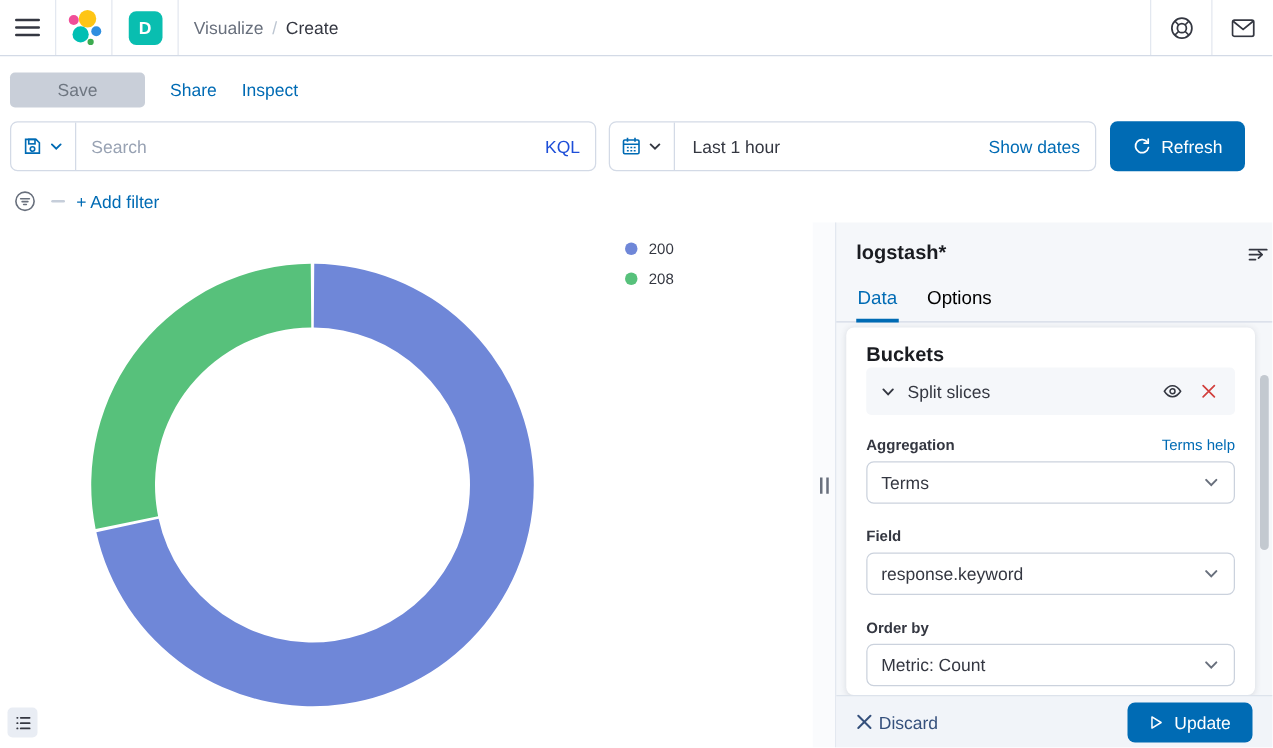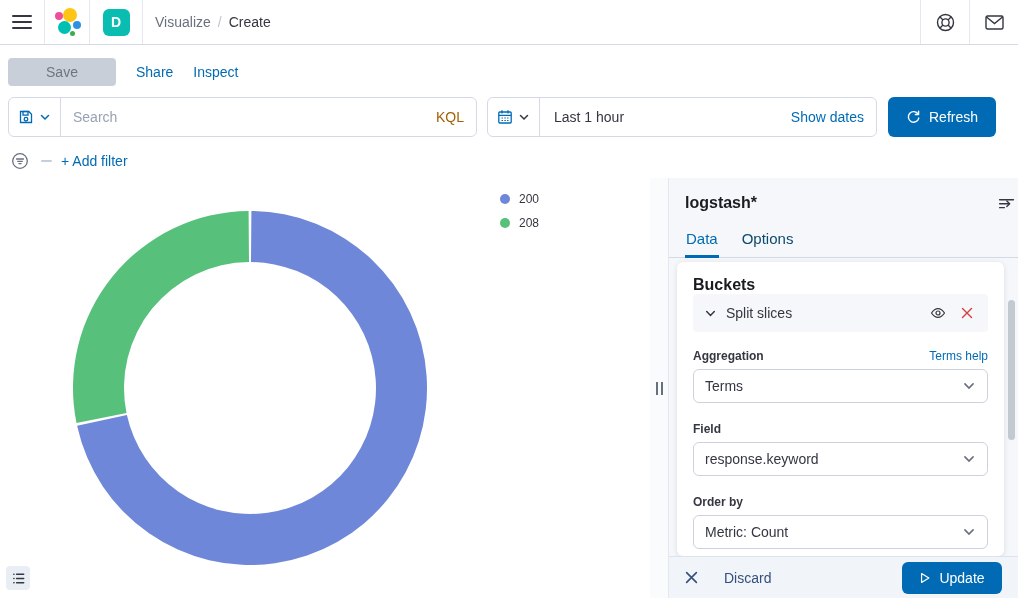--- a/index.html
+++ b/index.html
@@ -33,21 +33,21 @@
   .bar-link{color:#006BB4;font-size:14px;font-weight:500;text-decoration:none;cursor:pointer}
   .actionbar .bar-link{margin-left:20px}
 
   
   .querybar{display:flex;align-items:center;margin:10px 8px 0 8px;height:40px}
   .group{display:flex;align-items:center;height:40px;border:1px solid #D3DAE6;border-radius:6px;background:#fff}
   .query-input-group{width:469px}
   .icon-drop-btn{height:38px;display:flex;align-items:center;justify-content:center;gap:5px;padding:0 9px;border-right:1px solid #D3DAE6}
   .query-input-group input{flex:1;min-width:0;border:none;outline:none;padding:0 12px;font-size:14px;color:#343741;background:transparent}
   .query-input-group input::placeholder{color:#98A2B3}
-  .kql{padding-right:12px;color:#a16207;font-size:14px;cursor:pointer}
+  .kql{padding-right:12px;color:#1d4ed8;font-size:14px;cursor:pointer}
   .datepicker-group{width:390px;margin-left:10px}
   .time-value{flex:1;padding-left:14px;font-size:14px;color:#343741;cursor:pointer}
   .show-dates{padding-right:12px;font-size:14px;color:#006BB4;white-space:nowrap;cursor:pointer;text-decoration:none}
   .refresh-btn{margin-left:11px;width:108px;height:40px;border-radius:6px;background:#006BB4;color:#fff;font-size:14px;display:flex;align-items:center;justify-content:center;gap:8px}
 
   
   .filterbar{display:flex;align-items:center;gap:6px;margin:12px 8px 0 8px;height:24px}
   .filter-btn{width:24px;height:24px;display:flex;align-items:center;justify-content:center}
   .filter-dash{width:11px;height:2px;border-radius:1px;background:#C6CEDA;margin:0 3px}
   .add-filter{font-size:14px;color:#006BB4;text-decoration:none;cursor:pointer}
@@ -62,36 +62,36 @@
   .legend-toggle{position:absolute;left:6px;bottom:8px;width:24px;height:24px;border-radius:4px;background:#E9EDF4;display:flex;align-items:center;justify-content:center}
   .resizer{width:18px;height:100%;background:#FAFBFD;display:flex;align-items:center;justify-content:center;gap:3px;cursor:col-resize}
   .grip{width:2px;height:13px;background:#69707D}
 
   
   .sidebar{flex:1;position:relative;background:#F5F7FA;border-left:1px solid #E3E8F0}
   .sidebar-head{display:flex;align-items:center;justify-content:space-between;padding:13px 0 0 16px}
   .sidebar-head h2{font-size:16px;font-weight:700;color:#1A1C21}
   .collapse-btn{width:24px;height:24px;display:flex;align-items:center;justify-content:center}
   .tabs{display:flex;gap:22px;padding:0 16px;margin-top:11px;border-bottom:1px solid #D3DAE6}
-  .tab{font-size:15px;color:#0c4a6e;padding:4px 1px 8px;cursor:pointer;border-bottom:3px solid transparent;margin-bottom:-1px}
+  .tab{font-size:15px;color:#000000;padding:4px 1px 8px;cursor:pointer;border-bottom:3px solid transparent;margin-bottom:-1px}
   .tab.active{color:#006BB4;border-bottom-color:#006BB4;font-weight:500}
   .card{position:absolute;left:8px;right:14px;top:84px;bottom:42px;background:#fff;border-radius:6px;box-shadow:0 1px 5px rgba(60,70,85,.15);padding:14px 16px;overflow:hidden}
   .card h3{font-size:16px;font-weight:700;color:#1A1C21;}
   .bucket-header{height:38px;background:#F5F7FA;border-radius:4px;display:flex;align-items:center;gap:9px;padding:0 11px;font-size:14px;color:#343741}
   .bucket-header .bh-label{cursor:pointer}
   .bucket-header .icon-btn{display:flex;align-items:center;justify-content:center;width:20px;height:20px}
   .eye-btn{margin-left:auto}
   .form-row{display:flex;justify-content:space-between;align-items:flex-end;margin-top:17px}
   .fld-label{font-size:12px;font-weight:700;color:#343741;display:block}
   .help-link{font-size:12px;color:#006BB4;text-decoration:none;cursor:pointer}
   .select{margin-top:6px;height:34px;border:1px solid #CBD2DD;border-radius:6px;background:#fff;display:flex;align-items:center;justify-content:space-between;padding:0 11px;font-size:14px;color:#343741;cursor:pointer}
   .lone-label{margin-top:19px}
   .scroll-thumb{position:absolute;right:3px;top:122px;width:7px;height:140px;border-radius:4px;background:rgba(135,144,158,.45);cursor:pointer}
   .sidebar-footer{position:absolute;left:0;right:0;bottom:0;height:42px;background:#F1F4F9;border-top:1px solid #DDE3EC;display:flex;align-items:center;justify-content:space-between;padding:0 16px}
-  .discard-btn{display:flex;align-items:center;gap:26px;color:#35507C;font-size:14px;font-weight:500}
+  .discard-btn{display:flex;align-items:center;gap:5px;color:#35507C;font-size:14px;font-weight:500}
   .update-btn{width:100px;height:32px;border-radius:6px;background:#006BB4;color:#fff;font-size:14px;font-weight:500;display:flex;align-items:center;justify-content:center;gap:8px}
 </style>
 </head>
 <body>
 
 <div class="app">
 
   <header class="topnav">
     <button class="nav-btn">
       <svg class="hamburger" width="20" height="16" viewBox="0 0 20 16">

